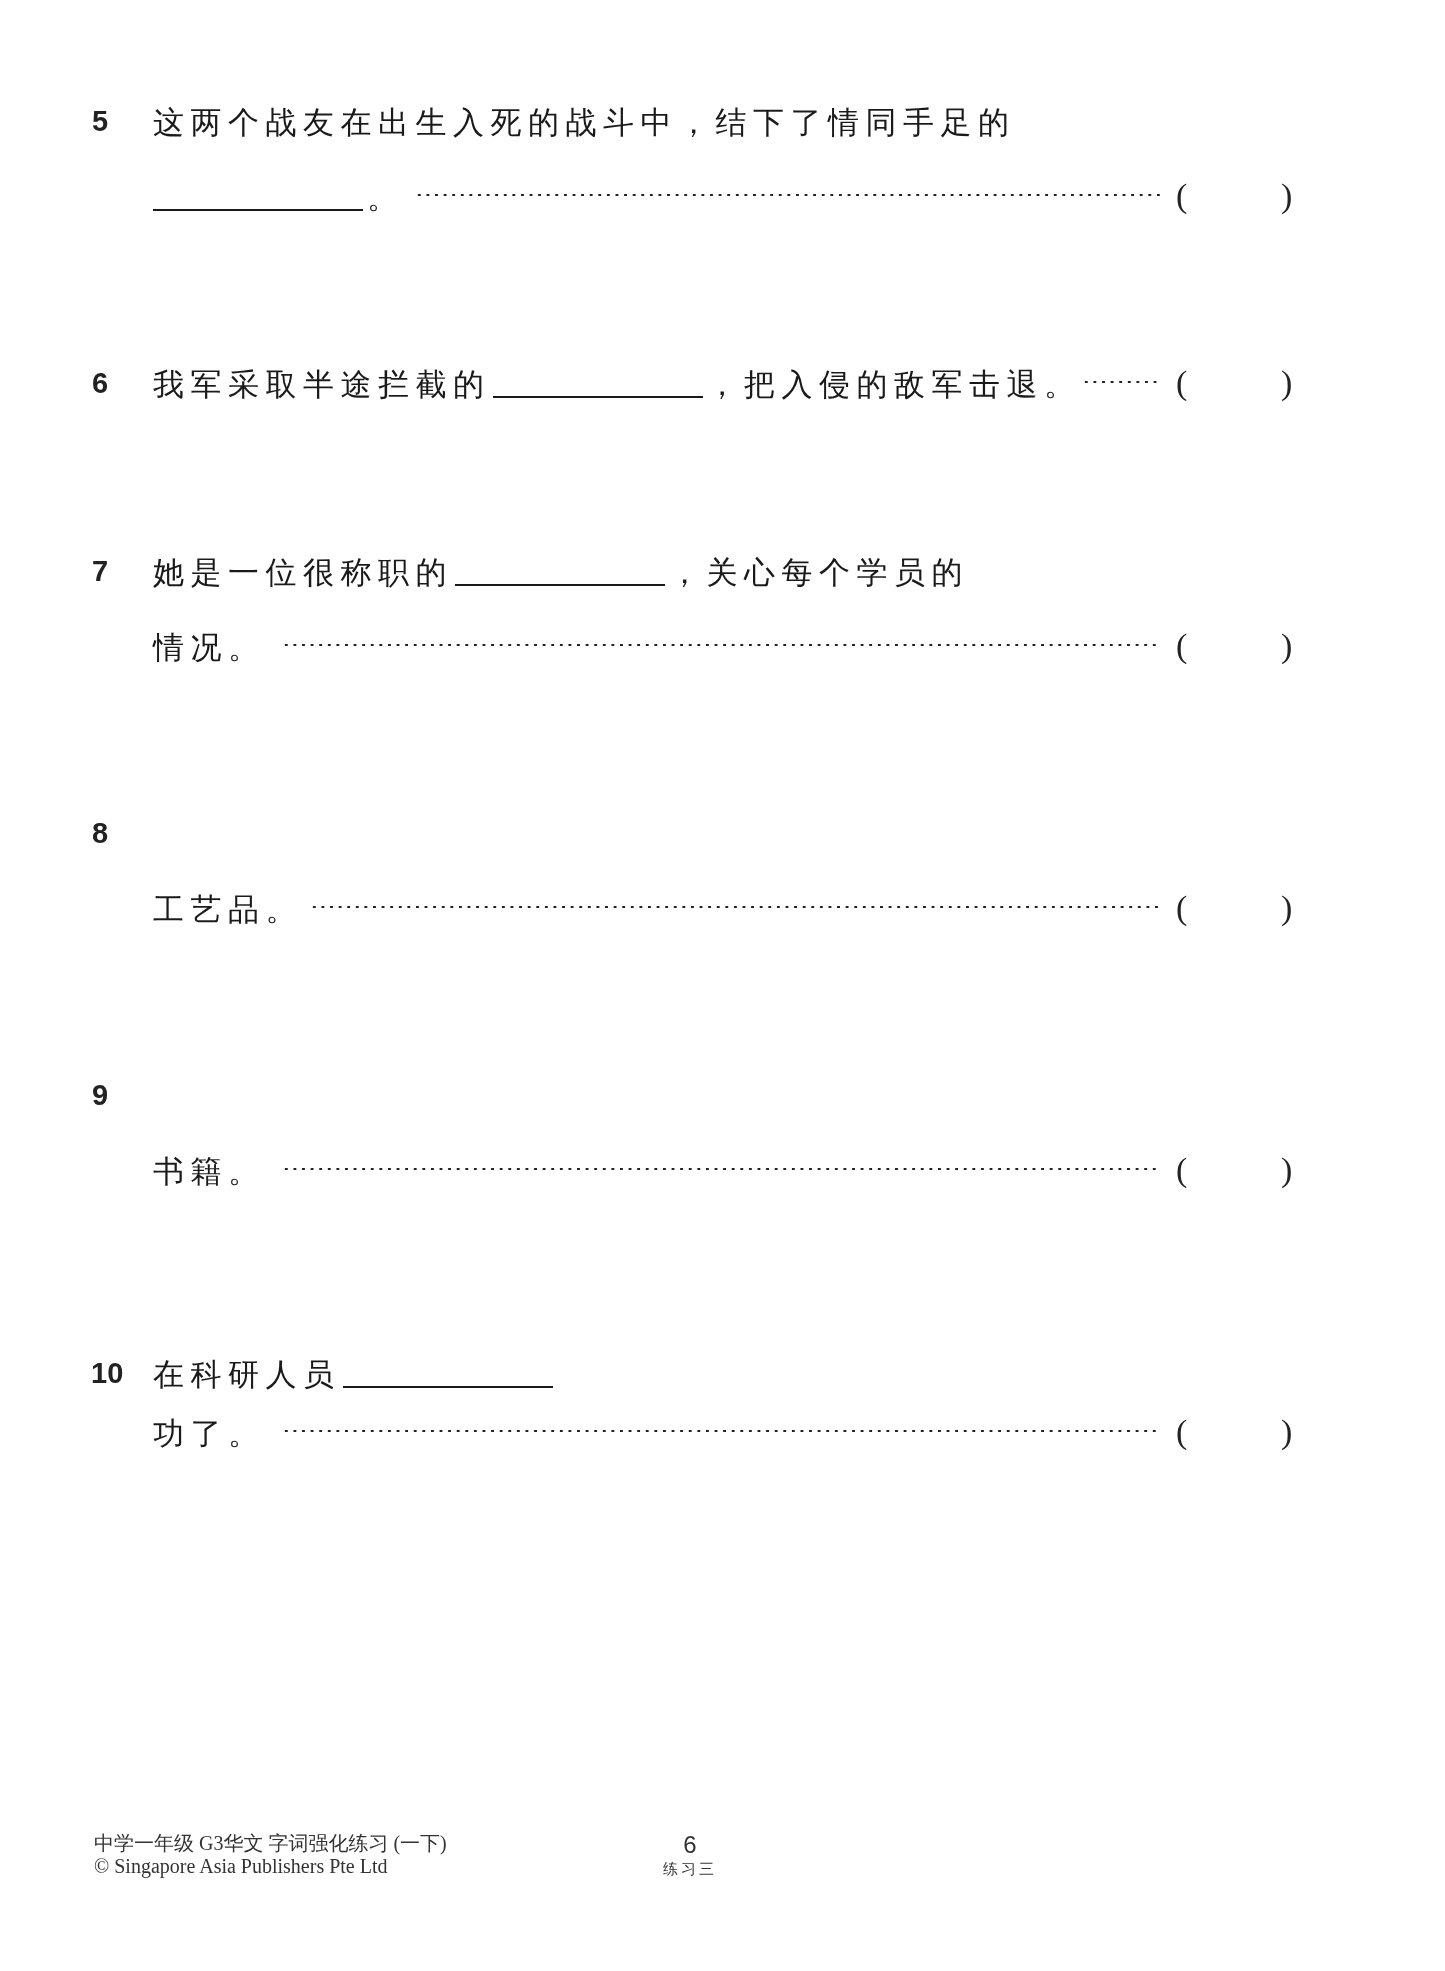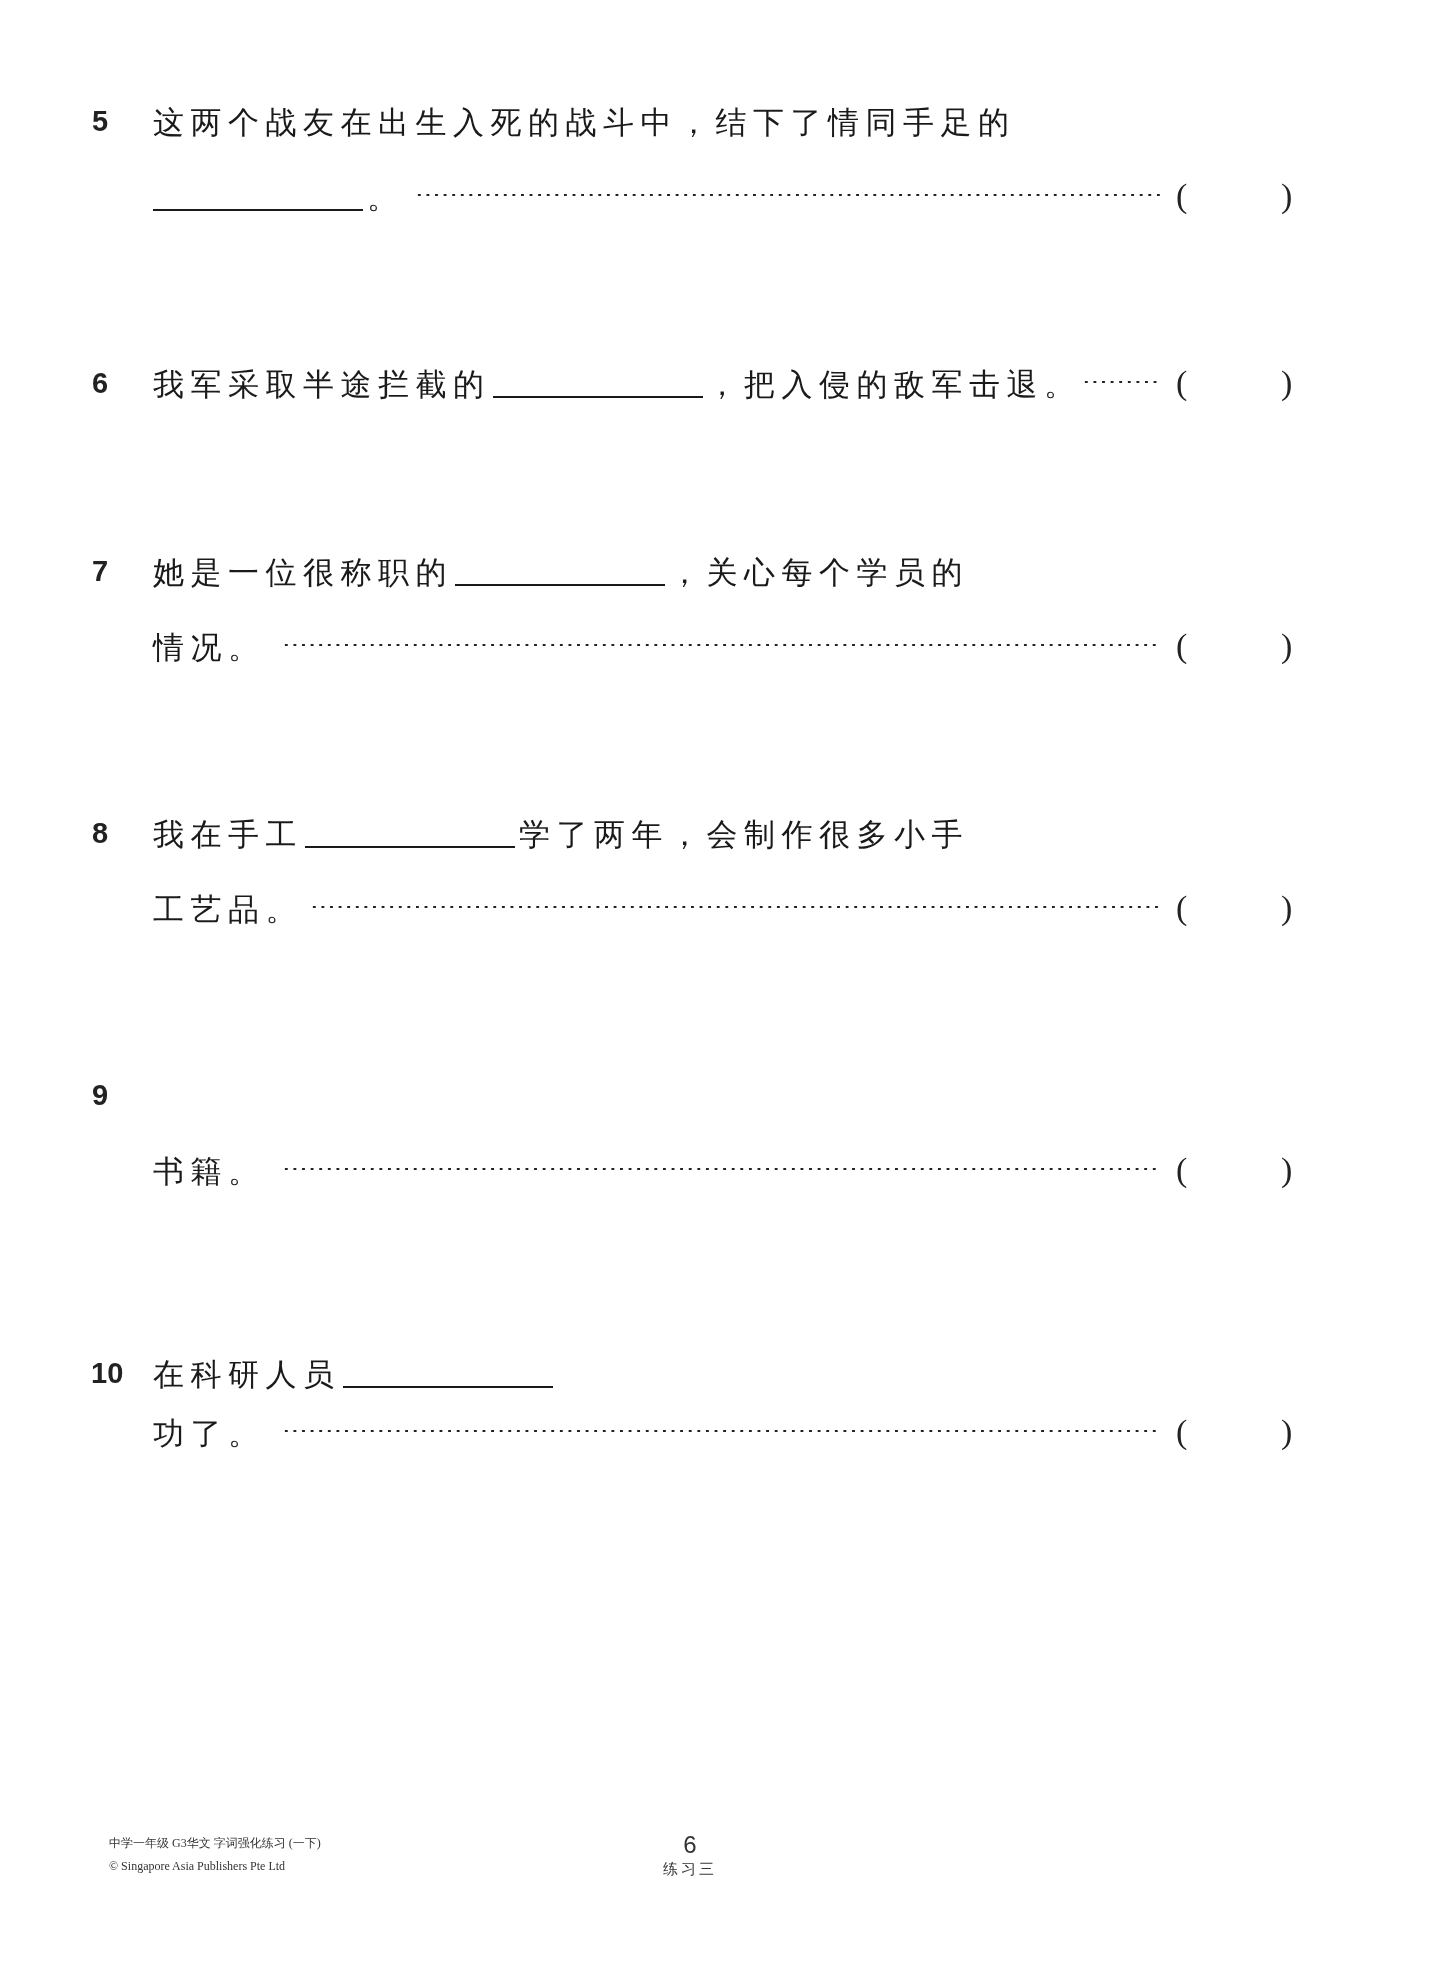--- a/index.html
+++ b/index.html
@@ -80,24 +80,23 @@
     .answer-box {
       position: absolute;
       width: 90px;
       height: 40px;
     }
     .footer-left {
       position: absolute;
       left: 94px;
       top: 1832px;
       font-family: "Liberation Serif", "DejaVu Serif", serif;
-      font-size: 12px;
+      font-size: 20px;
       line-height: 23px;
       color: #333;
-      margin-left: 15px;
     }
     .footer-center {
       position: absolute;
       left: 640px;
       width: 100px;
       top: 1832px;
       text-align: center;
       color: #333;
     }
     .page-num {
@@ -167,25 +166,20 @@
     <span class="dots" style="left:282px; width:878px; top:20px;"></span>
     <span class="paren" style="left:1176px; top:6px;">(</span>
     <span class="answer-box" style="left:1196px; top:2px;"></span>
     <span class="paren" style="left:1281px; top:6px;">)</span>
   </div>
 </div>
 
 <div class="item" style="top:810px;">
   <div class="line" style="top:0; width:1445px;">
     <span class="qnum">8</span>
-    <span class="text">
-      <span class="seg">我在手工</span>
-      <span class="blank"></span>
-      <span class="seg">学了两年，会制作很多小手</span>
-    </span>
   </div>
   <div class="line" style="top:75px; width:1445px;">
     <span class="text">
       <span class="seg">工艺品。</span>
     </span>
     <span class="dots" style="left:310px; width:850px; top:20px;"></span>
     <span class="paren" style="left:1176px; top:6px;">(</span>
     <span class="answer-box" style="left:1196px; top:2px;"></span>
     <span class="paren" style="left:1281px; top:6px;">)</span>
   </div>

